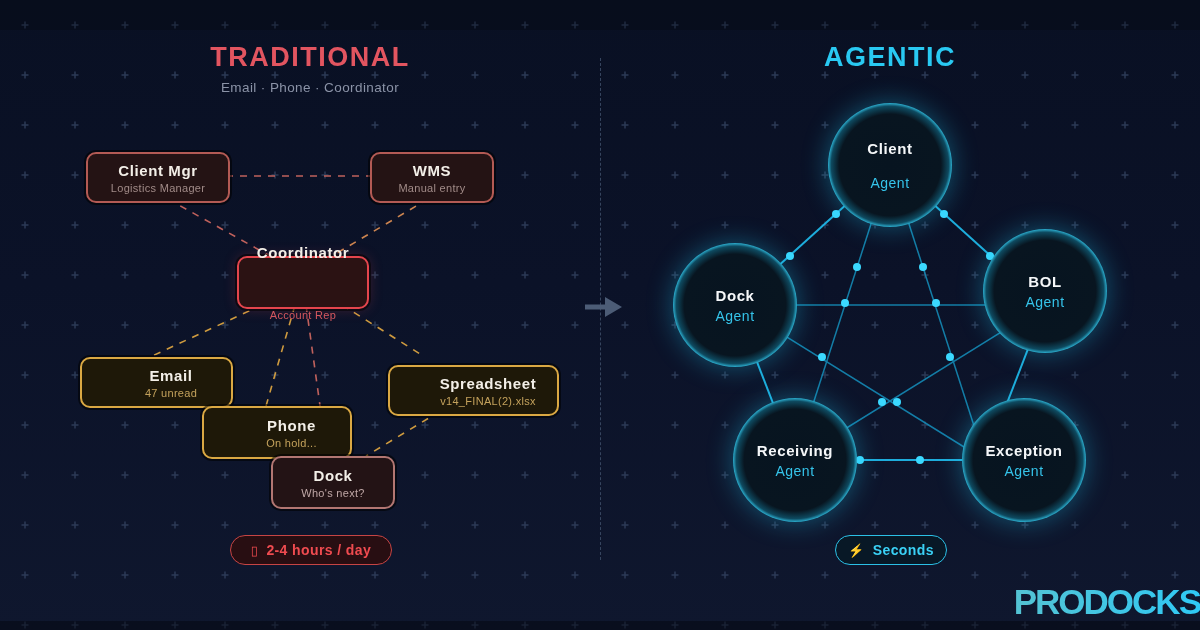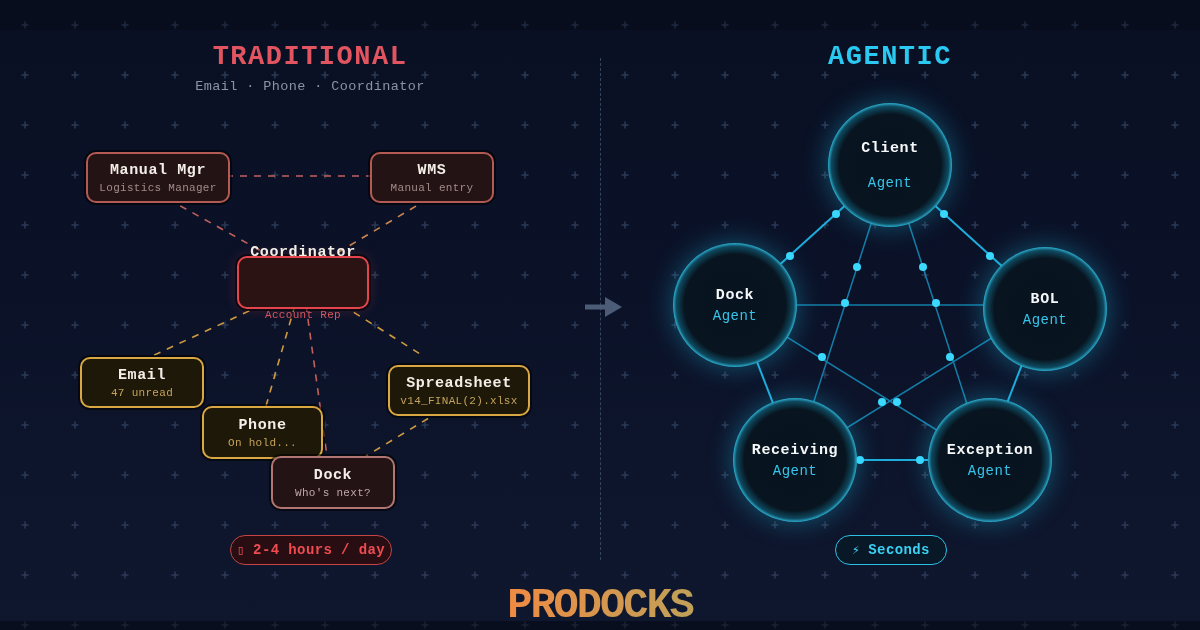--- a/index.html
+++ b/index.html
@@ -1,19 +1,19 @@
 <!DOCTYPE html>
 <html><head>
 <meta charset="utf-8">
 <style>
   html,body{margin:0;padding:0;background:#0a1126;}
   .stage{
     position:relative;width:1200px;height:630px;overflow:hidden;
     background:linear-gradient(180deg,#091023 0%,#0b1228 45%,#0f172e 100%);
-    font-family:Liberation Mono, monospace;
+    font-family:Liberation Sans, sans-serif;
   }
   .grid-bg{position:absolute;left:0;top:0;z-index:0;}
   .band-top{position:absolute;left:0;top:0;width:1200px;height:30px;background:rgba(2,5,12,.30);z-index:0;}
   .band-bottom{position:absolute;left:0;top:621px;width:1200px;height:9px;background:rgba(2,5,12,.45);z-index:0;}
 
   .col-header{position:absolute;top:42px;text-align:center;z-index:3;}
   .col-header.left{left:10px;width:600px;}
   .col-header.right{left:590px;width:600px;}
   .col-title{font-size:27px;font-weight:bold;letter-spacing:1.5px;margin:0;}
   .col-title.trad{color:#e25560;}
@@ -29,21 +29,21 @@
     position:absolute;z-index:2;border-radius:10px;border:2px solid;
     display:flex;flex-direction:column;align-items:center;justify-content:center;
     box-shadow:0 0 0 2px rgba(0,0,0,.55);
   }
   .tbox .t{font-size:15px;font-weight:bold;color:#f3efe8;letter-spacing:.6px;}
   .tbox .s{font-size:11px;margin-top:3px;letter-spacing:.3px;}
   .tbox.salmon{background:#241314;border-color:#b35a54;}
   .tbox.salmon .s{color:#a18b88;}
   .tbox.red{background:#2b1213;border-color:#e4454d;box-shadow:0 0 0 2px rgba(0,0,0,.55),0 0 14px rgba(228,69,77,.25);gap:28px;}
   .tbox.red .s{color:#d5575e;margin-top:20px;}
-  .tbox.amber{background:#1e1808;border-color:#daa843;}
+  .tbox.amber{background:#1e1808;border-color:#daa843;padding-left:29px;}
   .tbox.amber .s{color:#c4a25c;}
   .tbox.pink{background:#231315;border-color:#b27672;}
   .tbox.pink .s{color:#bfa7a6;}
 
   .badge{
     position:absolute;z-index:3;height:28px;border-radius:15px;border:1.5px solid;
     display:flex;align-items:center;justify-content:center;gap:8px;
     font-size:14px;font-weight:bold;letter-spacing:.4px;
   }
   .badge.redb{left:230px;top:535px;width:160px;background:#280e12;border-color:#c64444;color:#ef4b50;}
@@ -57,22 +57,22 @@
     background:radial-gradient(circle,
       #071420 0%, #081520 58%,
       #0e4a60 67%, #36d3f8 72%, #19b4e0 77%,
       #083347 84%, rgba(3,8,16,.95) 90%, rgba(3,8,16,0) 100%);
     box-shadow:0 0 26px rgba(32,196,240,.38);
   }
   .agent-node .t{font-size:15px;font-weight:bold;color:#f5f7f9;letter-spacing:.6px;}
   .agent-node .s{font-size:14px;color:#35c4ea;margin-top:4px;letter-spacing:.5px;}
 
   .logo{
-    position:absolute;left:0;top:582px;width:1200px;text-align:center;z-index:3;
-    font-size:42px;font-weight:800;letter-spacing:-2px;
+    position:absolute;left:0;top:582px;width:1200px;text-align:right;z-index:3;
+    font-size:35px;font-weight:800;letter-spacing:-2px;
     background:linear-gradient(90deg,#ff3d7f 0%,#f4604f 25%,#f08a42 42%,#b3a75f 62%,#5fc1c9 80%,#2fc9f5 100%);
     -webkit-background-clip:text;background-clip:text;color:transparent;
   }
 </style>
 </head>
 <body>
 
 <div class="stage">
 
   <svg class="grid-bg" width="1200" height="630">
@@ -108,21 +108,21 @@
       <line x1="428" y1="199" x2="332" y2="256" stroke="#cd8550"></line>
       <line x1="262" y1="305" x2="150" y2="357" stroke="#cf9b3f"></line>
       <line x1="295" y1="305" x2="266" y2="406" stroke="#cf9b3f"></line>
       <line x1="306" y1="305" x2="327" y2="456" stroke="#c0615c"></line>
       <line x1="342" y1="305" x2="425" y2="357" stroke="#cf9b3f"></line>
       <line x1="452" y1="404" x2="366" y2="456" stroke="#cf9b3f"></line>
     </g>
   </svg>
 
   <div class="tbox salmon" style="left:86px;top:152px;width:140px;height:47px;">
-    <div class="t">Manual Mgr</div>
+    <div class="t">Client Mgr</div>
     <div class="s">Logistics Manager</div>
   </div>
   <div class="tbox salmon" style="left:370px;top:152px;width:120px;height:47px;">
     <div class="t">WMS</div>
     <div class="s">Manual entry</div>
   </div>
   <div class="tbox red" style="left:237px;top:256px;width:128px;height:49px;">
     <div class="t">Coordinator</div>
     <div class="s">Account Rep</div>
   </div>
@@ -184,29 +184,29 @@
   </svg>
 
   <div class="agent-node" style="left:890px;top:165px;gap:14px;">
     <div class="t">Client</div>
     <div class="s">Agent</div>
   </div>
   <div class="agent-node" style="left:735px;top:305px;">
     <div class="t">Dock</div>
     <div class="s">Agent</div>
   </div>
-  <div class="agent-node" style="left:1045px;top:309px;">
+  <div class="agent-node" style="left:1045px;top:291px;">
     <div class="t">BOL</div>
     <div class="s">Agent</div>
   </div>
   <div class="agent-node" style="left:795px;top:460px;">
     <div class="t">Receiving</div>
     <div class="s">Agent</div>
   </div>
-  <div class="agent-node" style="left:990px;top:460px;">
+  <div class="agent-node" style="left:1024px;top:460px;">
     <div class="t">Exception</div>
     <div class="s">Agent</div>
   </div>
 
   <div class="badge cyanb">
     <span class="ic">⚡</span>
     <span>Seconds</span>
   </div>
 
   <div class="logo">PRODOCKS</div>

